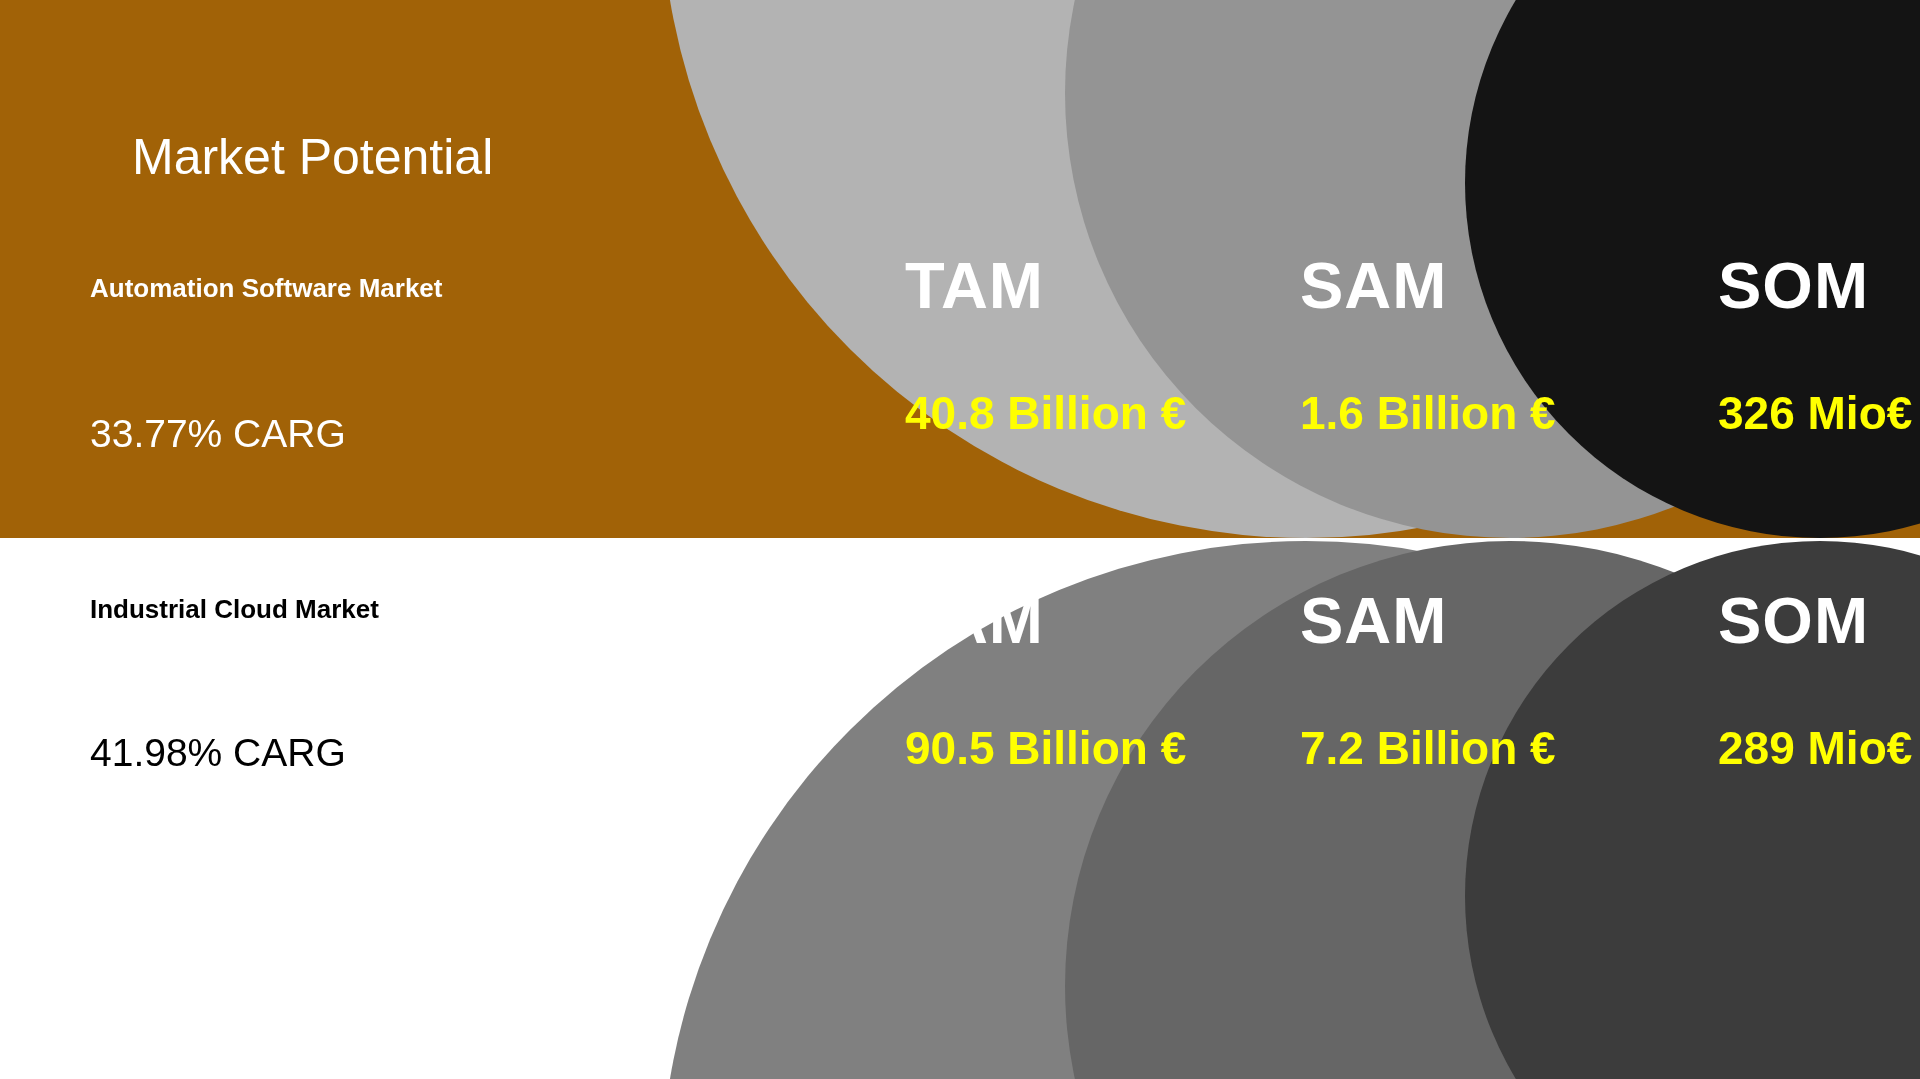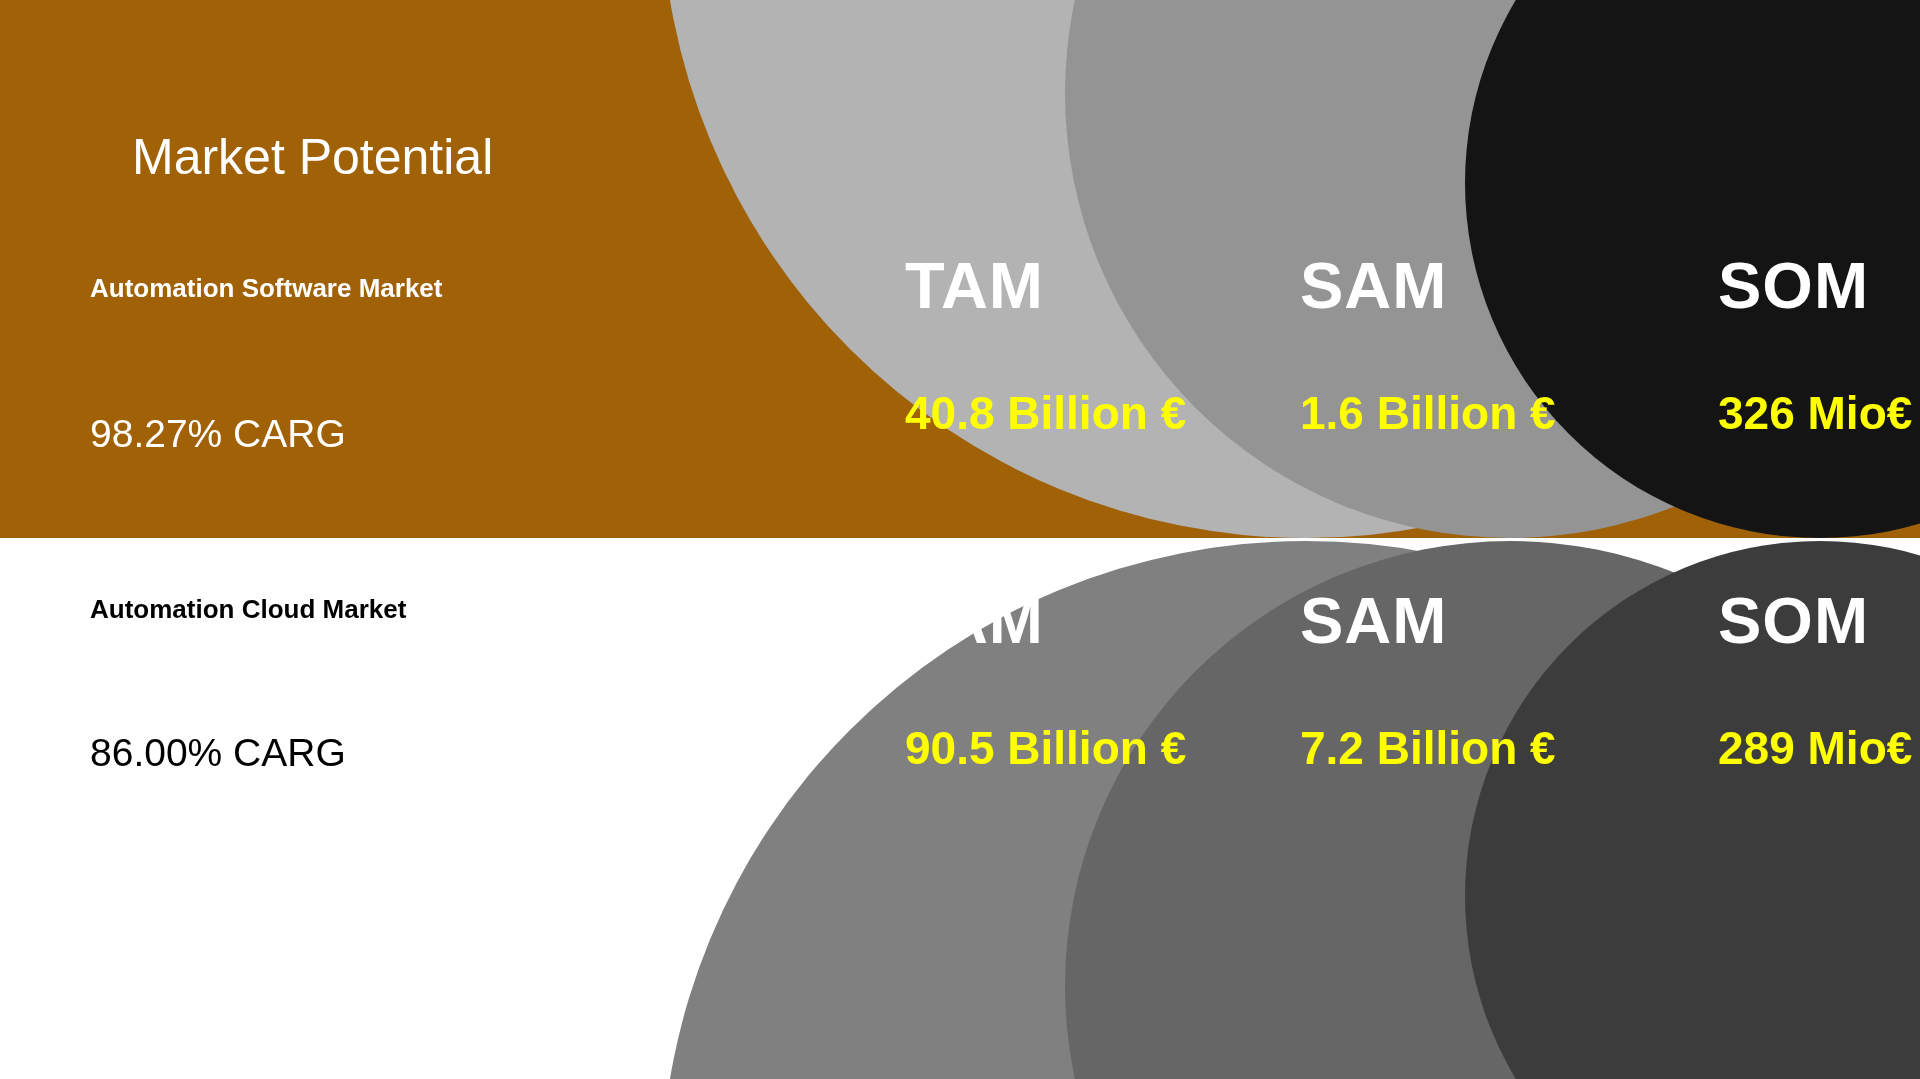--- a/index.html
+++ b/index.html
@@ -155,21 +155,21 @@
 
     <div class="circles">
       <div class="circle c-tam" style="background:#b3b3b3;"></div>
       <div class="circle c-sam" style="background:#949494;"></div>
       <div class="circle c-som" style="background:#141414;"></div>
     </div>
 
     <div class="panel">
       <div class="slide-title">Market Potential</div>
       <div class="mkt-name">Automation&nbsp;Software Market</div>
-      <div class="mkt-cagr">98.27% CARG</div>
+      <div class="mkt-cagr">33.77% CARG</div>
     </div>
 
     <div class="ring-label col-tam">TAM</div>
     <div class="ring-label col-sam">SAM</div>
     <div class="ring-label col-som">SOM</div>
 
     <div class="ring-value col-tam" style="color:#ffff00;">40.8 Billion €</div>
     <div class="ring-value col-sam" style="color:#ffff00;">1.6 Billion €</div>
     <div class="ring-value col-som" style="color:#ffff00;">326 Mio€</div>
 
@@ -180,22 +180,22 @@
 
   <div class="half bottom">
 
     <div class="circles">
       <div class="circle c-tam" style="background:#808080;"></div>
       <div class="circle c-sam" style="background:#666666;"></div>
       <div class="circle c-som" style="background:#3c3c3c;"></div>
     </div>
 
     <div class="panel">
-      <div class="mkt-name">Automation Cloud Market</div>
-      <div class="mkt-cagr">86.00% CARG</div>
+      <div class="mkt-name">Industrial Cloud Market</div>
+      <div class="mkt-cagr">41.98% CARG</div>
     </div>
 
     <div class="ring-label col-tam">TAM</div>
     <div class="ring-label col-sam">SAM</div>
     <div class="ring-label col-som">SOM</div>
 
     <div class="ring-value col-tam" style="color:#ffff00;">90.5 Billion €</div>
     <div class="ring-value col-sam" style="color:#ffff00;">7.2 Billion €</div>
     <div class="ring-value col-som" style="color:#ffff00;">289 Mio€</div>
   </div>

